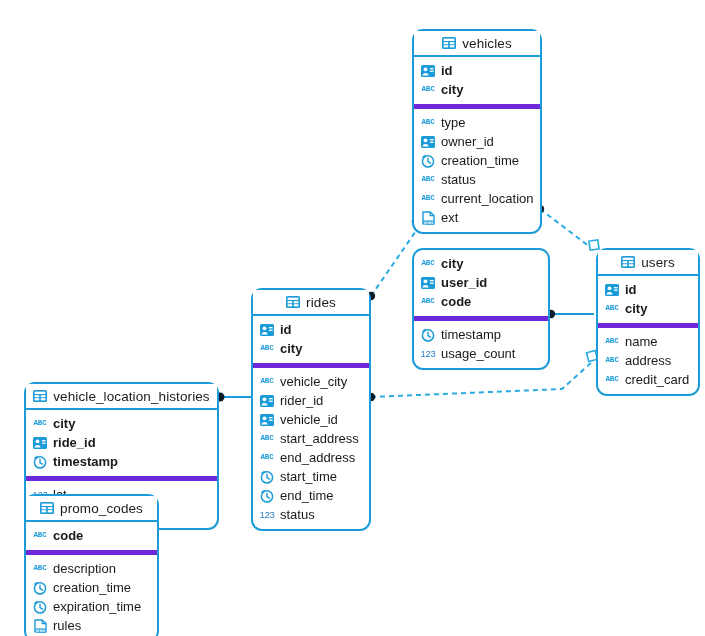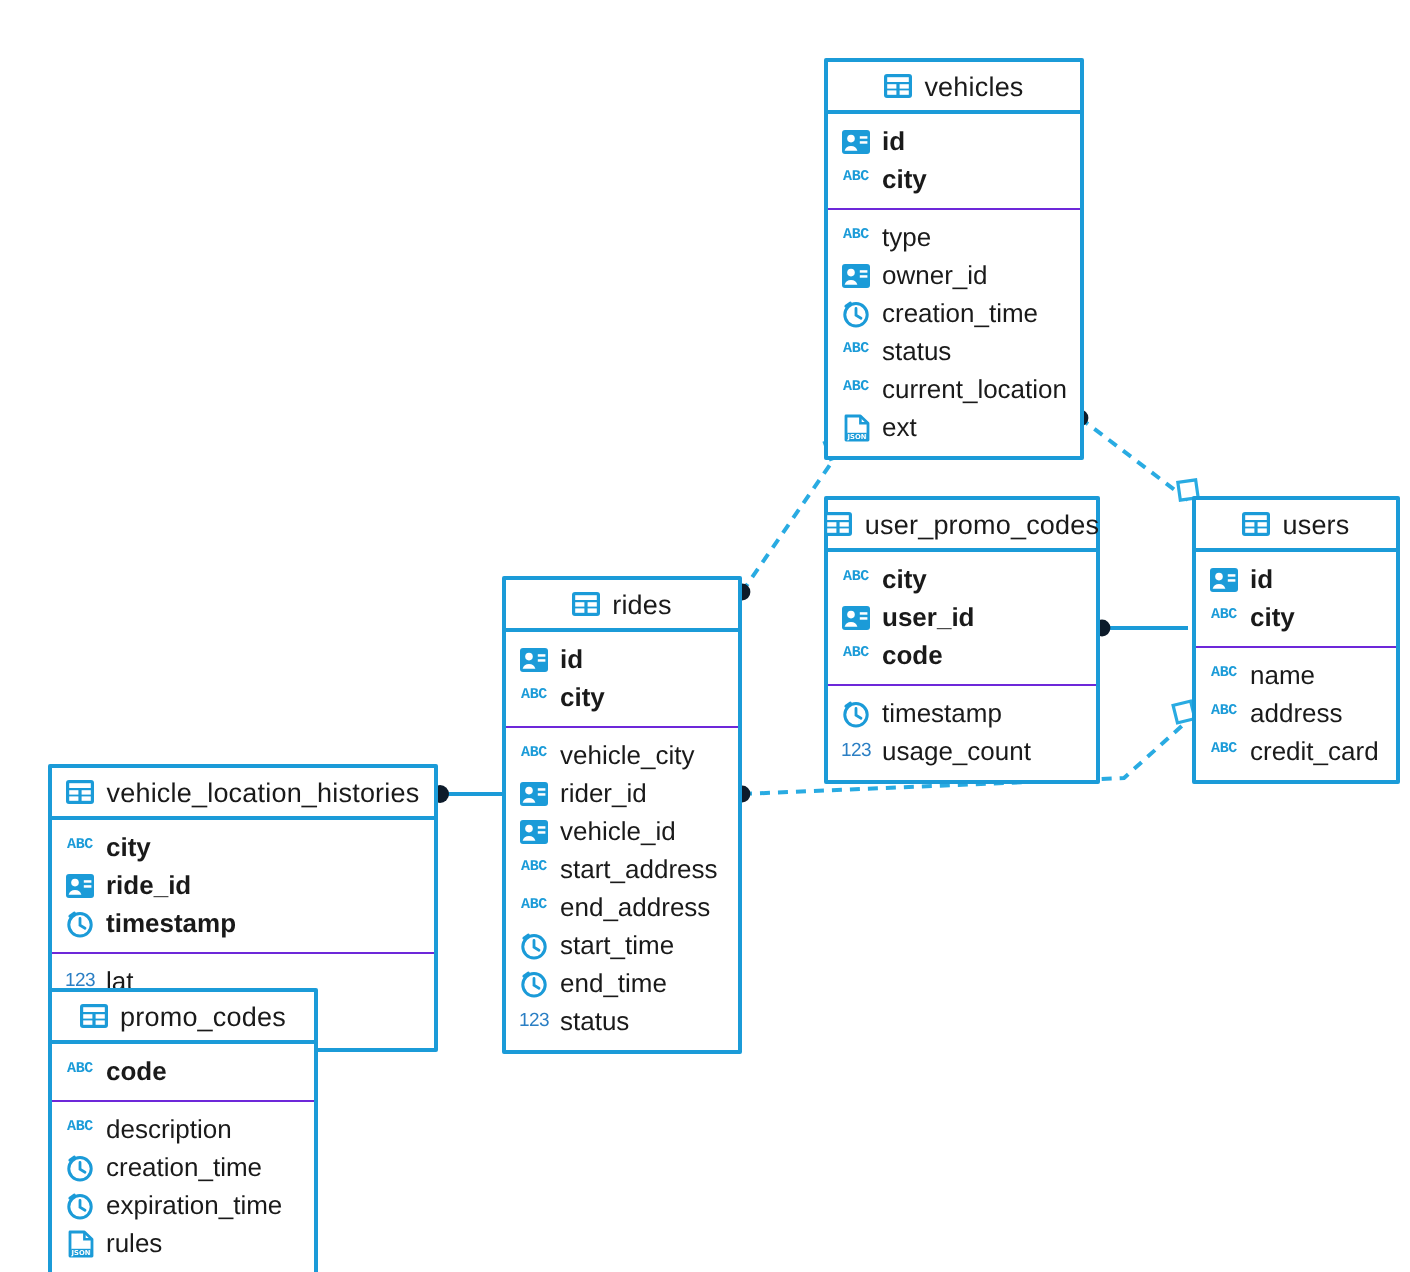--- a/index.html
+++ b/index.html
@@ -32,21 +32,21 @@
     height: 636px;
     pointer-events: none;
   }
 
   
   .table {
     position: absolute;
     box-sizing: border-box;
     border: 2px solid #1B9BD8;
     background: #ffffff;
-    border-radius: 1px;
+    border-radius: 11px;
   }
   .table-header {
     box-sizing: border-box;
     height: 26px;
     display: flex;
     align-items: center;
     justify-content: center;
     gap: 6px;
     border-bottom: 2px solid #1B9BD8;
     background: #ffffff;
@@ -56,21 +56,21 @@
     font-size: 13.5px;
     color: #1a1a1a;
     white-space: nowrap;
     letter-spacing: 0.1px;
   }
 
   .section {
     padding: 4px 0 5px 0;
   }
   .section.keys {
-    border-bottom: 1px solid #6d28d9;
+    border-bottom: 5px solid #6d28d9;
   }
   .field {
     display: flex;
     align-items: center;
     gap: 6px;
     height: 19px;
     padding: 0 7px;
     white-space: nowrap;
   }
   .field-label {
@@ -221,33 +221,20 @@
                 <path d="M8.2 1 V4.6 H12" fill="none" stroke="#1B9BD8" stroke-width="1.3"></path>
                 <rect x="1.6" y="9.4" width="9.8" height="3.9" fill="#1B9BD8"></rect>
                 <text x="6.5" y="12.5" font-family="DejaVu Sans, sans-serif" font-size="3.4" font-weight="bold" fill="#ffffff" text-anchor="middle">JSON</text>
               </svg>
             </span>
             <span class="field-label">ext</span>
           </div>
         </div>
       </div>
       <div class="table" style="left: 412px; top: 248px; width: 138px;">
-        <div class="table-header">
-          <span class="ico">
-            <svg width="14" height="12" viewBox="0 0 14 12">
-              <rect x="0" y="0" width="14" height="12" rx="1.5" fill="#1B9BD8"></rect>
-              <rect x="1.6" y="1.6" width="10.8" height="2.4" fill="#ffffff"></rect>
-              <rect x="1.6" y="5.1" width="4.6" height="2.2" fill="#ffffff"></rect>
-              <rect x="7.8" y="5.1" width="4.6" height="2.2" fill="#ffffff"></rect>
-              <rect x="1.6" y="8.2" width="4.6" height="2.2" fill="#ffffff"></rect>
-              <rect x="7.8" y="8.2" width="4.6" height="2.2" fill="#ffffff"></rect>
-            </svg>
-          </span>
-          <span class="table-title">user_promo_codes</span>
-        </div>
         <div class="section keys">
           <div class="field pk">
             <span class="ico ico-abc">ABC</span>
             <span class="field-label">city</span>
           </div>
           <div class="field pk">
             <span class="ico">
               <svg width="14" height="12" viewBox="0 0 14 12">
                 <rect x="0" y="0" width="14" height="12" rx="1.5" fill="#1B9BD8"></rect>
                 <circle cx="4.5" cy="4.3" r="1.9" fill="#ffffff"></circle>

